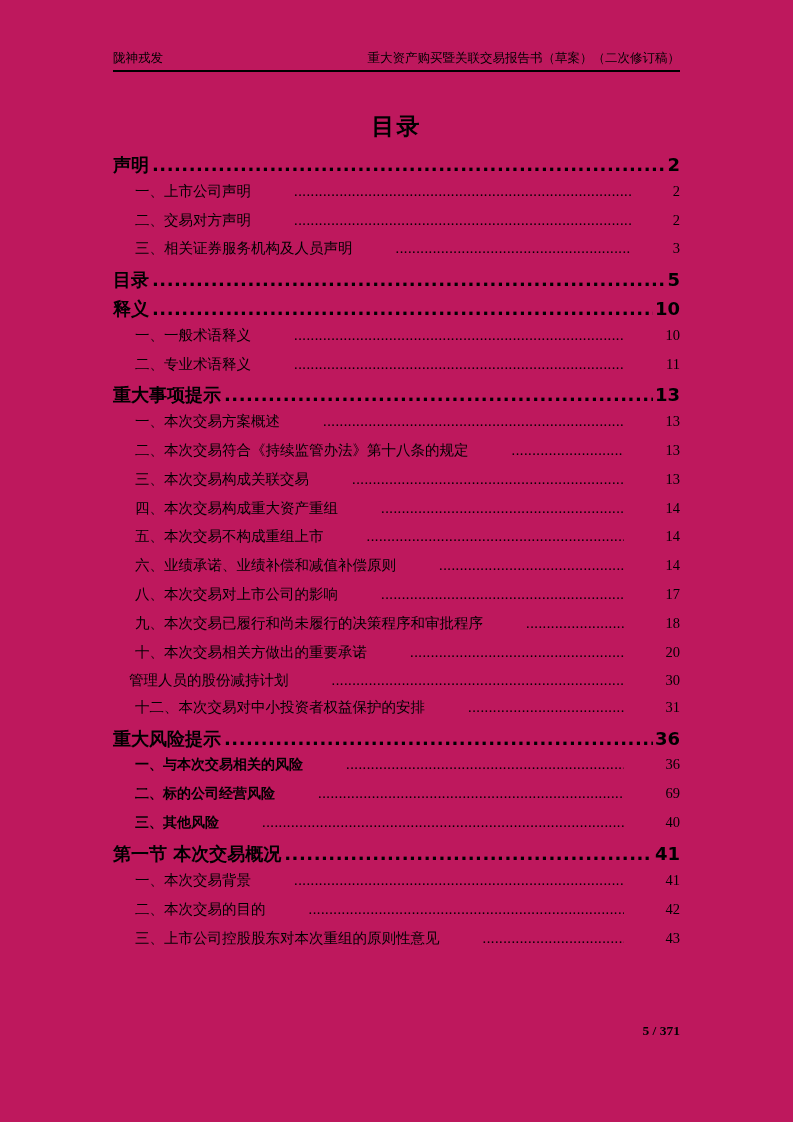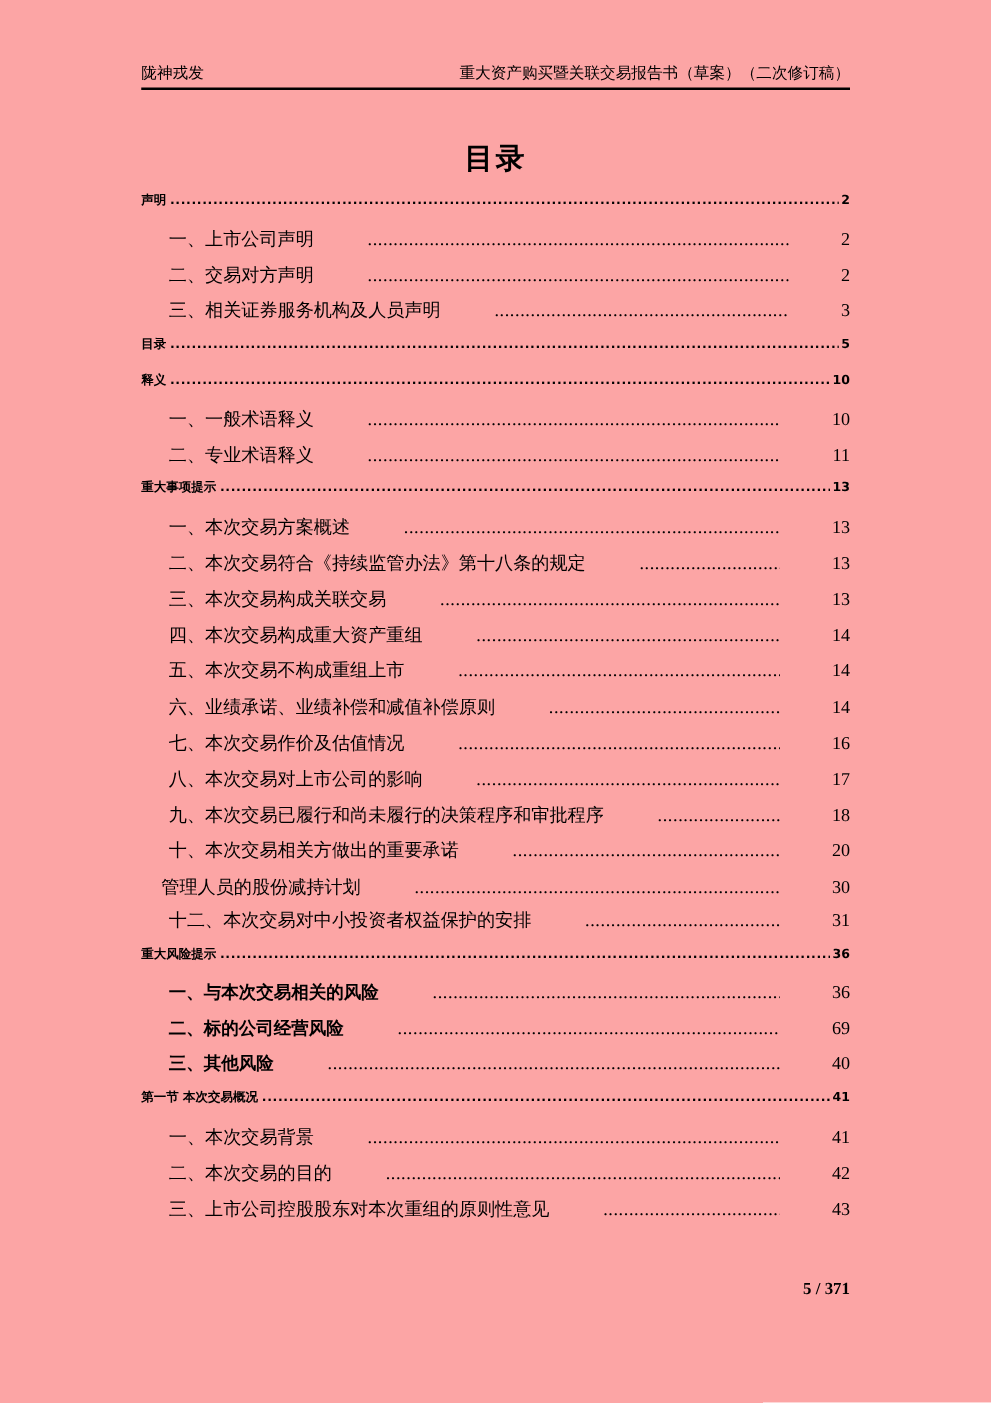--- a/index.html
+++ b/index.html
@@ -4,21 +4,21 @@
 <style>
   html, body {
     margin: 0;
     padding: 0;
     background: #ffffff;
   }
   .page {
     position: relative;
     width: 793px;
     height: 1122px;
-    background: #fca5a5;
+    background: #be185d;
     color: #000000;
     font-family: "Liberation Serif", "DejaVu Serif", serif;
     overflow: hidden;
   }
   
   .doc-header {
     position: absolute;
     top: 50px;
     left: 113px;
     right: 113px;
@@ -51,21 +51,21 @@
     font-size: 14.5px;
   }
   .toc-row {
     display: flex;
     align-items: baseline;
     height: 28.8px;
     white-space: nowrap;
   }
   .toc-row.level-2 { padding-left: 22px; gap: 40px; }
   .toc-row.cont    { padding-left: 16px; height: 27px; }
-  .toc-row.bold    { font-weight: bold; font-family: "DejaVu Sans", "Liberation Sans", sans-serif; font-size: 10px; }
+  .toc-row.bold    { font-weight: bold; font-family: "DejaVu Sans", "Liberation Sans", sans-serif; font-size: 18px; }
   .toc-row.label-bold .toc-label {
     font-weight: bold;
     font-family: "DejaVu Sans", "Liberation Sans", sans-serif;
     font-size: 14px;
   }
   .toc-label { flex: none; }
   .dot-leader {
     flex: 1;
     overflow: hidden;
     white-space: nowrap;
@@ -176,25 +176,20 @@
     <span class="toc-label">五、本次交易不构成重组上市</span>
     <span class="dot-leader"></span>
     <span class="toc-page">14</span>
   </div>
       <div class="toc-row level-2">
     <span class="toc-label">六、业绩承诺、业绩补偿和减值补偿原则</span>
     <span class="dot-leader"></span>
     <span class="toc-page">14</span>
   </div>
       <div class="toc-row level-2">
-    <span class="toc-label">七、本次交易作价及估值情况</span>
-    <span class="dot-leader"></span>
-    <span class="toc-page">16</span>
-  </div>
-      <div class="toc-row level-2">
     <span class="toc-label">八、本次交易对上市公司的影响</span>
     <span class="dot-leader"></span>
     <span class="toc-page">17</span>
   </div>
       <div class="toc-row level-2">
     <span class="toc-label">九、本次交易已履行和尚未履行的决策程序和审批程序</span>
     <span class="dot-leader"></span>
     <span class="toc-page">18</span>
   </div>
       <div class="toc-row level-2">

